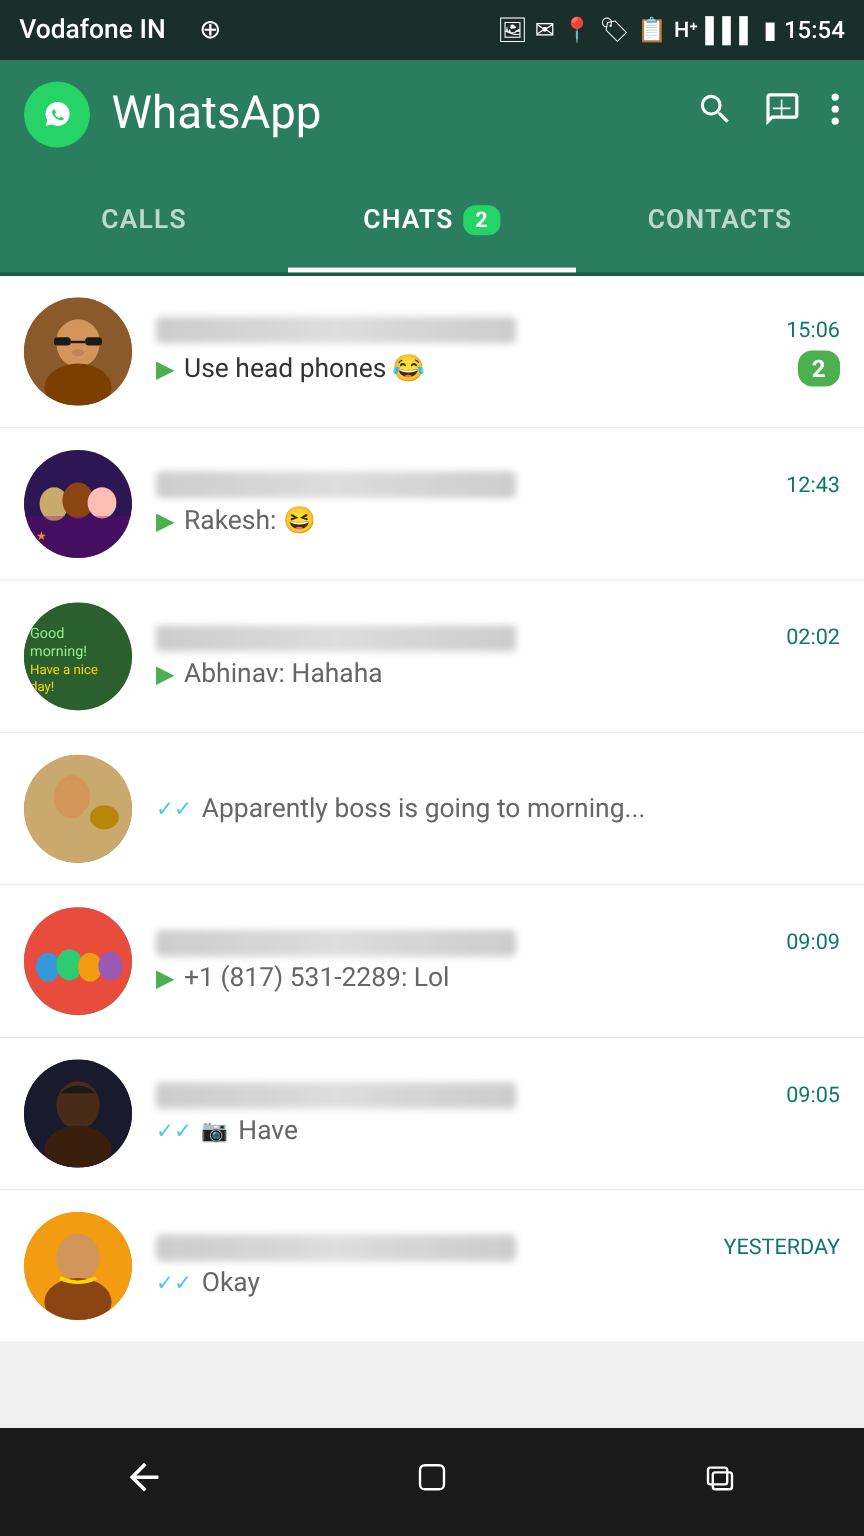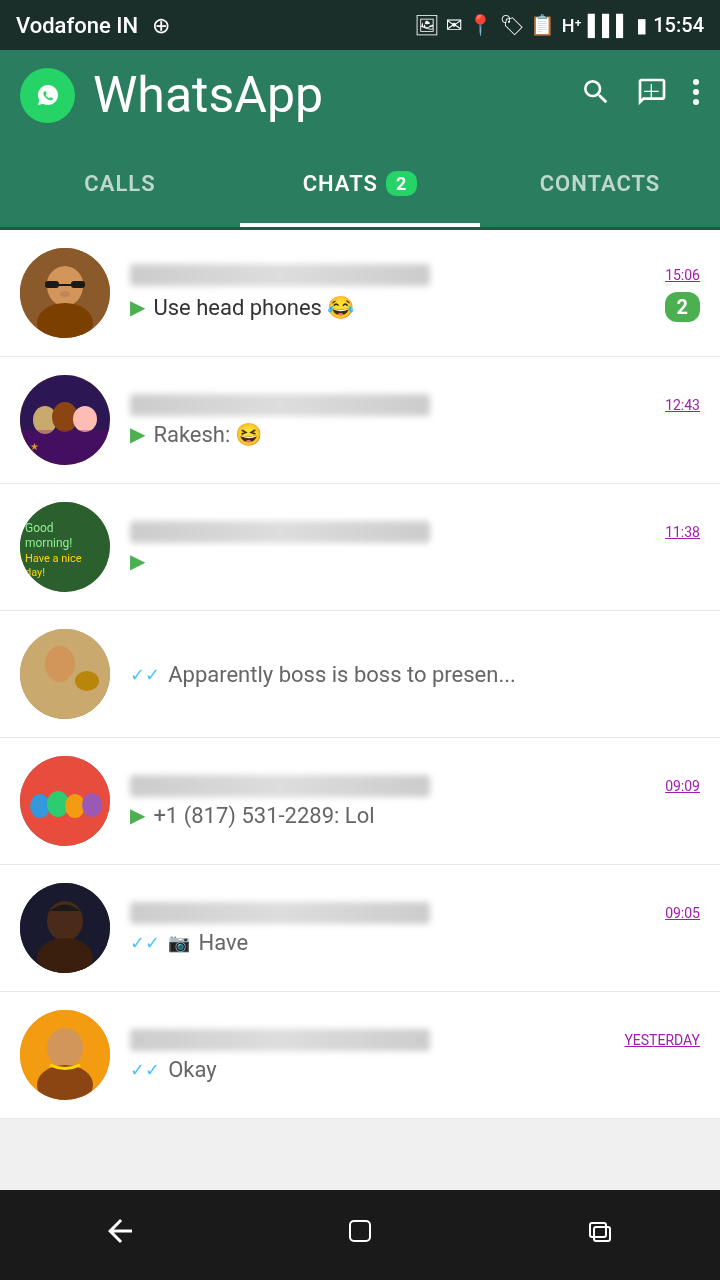--- a/index.html
+++ b/index.html
@@ -17,36 +17,36 @@
       background: #1a2e2a;
       color: white;
       height: 50px;
       display: flex;
       align-items: center;
       justify-content: space-between;
       padding: 0 16px;
       font-size: 22px;
       font-weight: 500;
     }
-    .status-left { display: flex; align-items: center; gap: 14px; }
+    .status-left { display: flex; align-items: center; gap: 28px; }
     .status-right { display: flex; align-items: center; gap: 6px; font-size: 20px; }
 
     
     .app-bar {
       background: #2a7d5e;
       height: 90px;
       display: flex;
       align-items: center;
       padding: 0 20px;
       justify-content: space-between;
     }
     .app-bar-left { display: flex; align-items: center; gap: 18px; }
     .app-title {
       color: white;
-      font-size: 50px;
+      font-size: 38px;
       font-weight: 400;
     }
     .app-bar-icons { display: flex; align-items: center; gap: 24px; }
     .app-bar-icon { color: white; font-size: 30px; cursor: pointer; }
 
     
     .wa-logo {
       width: 55px;
       height: 55px;
       background: #25d366;
@@ -146,24 +146,23 @@
     .chat-name-blurred {
       height: 22px;
       background: linear-gradient(90deg, #ccc 0%, #ddd 50%, #ccc 100%);
       border-radius: 4px;
       flex: 1;
       margin-right: 20px;
       max-width: 300px;
       filter: blur(3px);
     }
     .chat-time {
-      color: #a21caf;
-      font-size: 14px;
+      color: #0f766e;
+      font-size: 18px;
       white-space: nowrap;
-      text-decoration: underline;
     }
     .chat-preview {
       display: flex;
       align-items: center;
       justify-content: space-between;
     }
     .preview-text {
       color: #666;
       font-size: 22px;
       display: flex;
@@ -328,45 +327,46 @@
           <rect width="90" height="90" fill="#2c5f2e"></rect>
           <text x="5" y="30" font-size="12" fill="#90EE90">Good</text>
           <text x="5" y="45" font-size="12" fill="#90EE90">morning!</text>
           <text x="5" y="60" font-size="11" fill="#FFD700">Have a nice</text>
           <text x="5" y="74" font-size="11" fill="#FFD700">day!</text>
         </svg>
     </div>
     <div class="chat-content">
       <div class="chat-header">
         <div class="chat-name-blurred" style="width:260px;"></div>
-        <span class="chat-time">11:38</span>
+        <span class="chat-time">02:02</span>
       </div>
       <div class="chat-preview">
         <div class="preview-text">
           <span style="color:#4CAF50;font-size:20px;">▶</span>
+            <span>Abhinav: Hahaha</span>
         </div>
 
       </div>
     </div>
   </div>
     <div class="chat-item">
     <div class="avatar av4">
       <svg width="90" height="90" viewBox="0 0 90 90">
           <rect width="90" height="90" fill="#c9a96e"></rect>
           <ellipse cx="40" cy="35" rx="15" ry="18" fill="#D2955A"></ellipse>
           <ellipse cx="40" cy="32" rx="13" ry="13" fill="#D2955A"></ellipse>
           <ellipse cx="65" cy="55" rx="18" ry="15" fill="#c9a96e"></ellipse>
           <ellipse cx="67" cy="52" rx="12" ry="10" fill="#b8860b"></ellipse>
         </svg>
     </div>
     <div class="chat-content">
       <div class="chat-preview">
         <div class="preview-text">
           <span style="color:#4fc3f7;font-size:18px;">✓✓</span>
-            <span>Apparently boss is boss to presen...</span>
+            <span>Apparently boss is going to morning...</span>
         </div>
 
       </div>
     </div>
   </div>
     <div class="chat-item">
     <div class="avatar av5">
       <svg width="90" height="90" viewBox="0 0 90 90">
           <rect width="90" height="90" fill="#e74c3c"></rect>
           <ellipse cx="20" cy="50" rx="10" ry="12" fill="#3498db"></ellipse>

